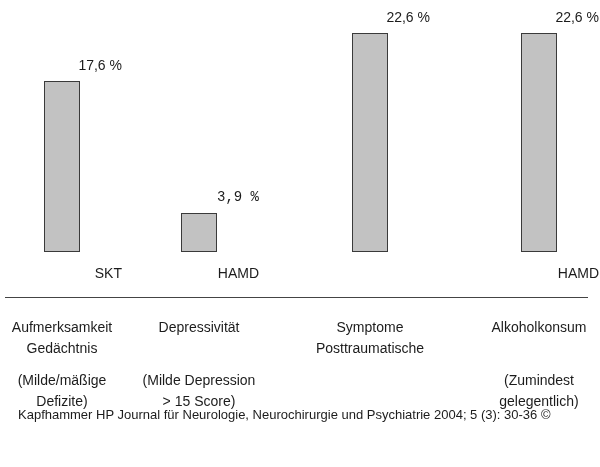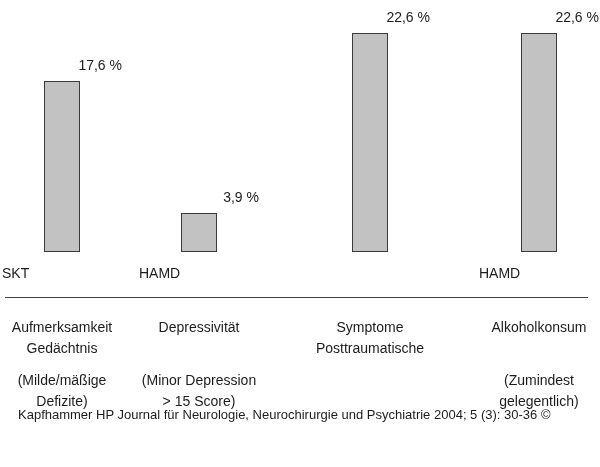--- a/index.html
+++ b/index.html
@@ -30,28 +30,28 @@
   .bar.c3 { left: 521px; }
   .value-label {
     position: absolute;
     width: 120px;
     text-align: right;
     font-size: 14px;
     line-height: 17px;
     white-space: nowrap;
   }
   .value-label.c0 { left: 2px; }
-  .value-label.c1 { left: 139px; }
+  .value-label.c1 { left: 139px; font-family: Liberation Mono, monospace; }
   .value-label.c2 { left: 310px; }
   .value-label.c3 { left: 479px; }
   .cat-label {
     position: absolute;
     top: 265px;
     width: 120px;
-    text-align: left;
+    text-align: right;
     font-size: 14px;
     line-height: 17px;
     white-space: nowrap;
   }
   .cat-label.c0 { left: 2px; }
   .cat-label.c1 { left: 139px; }
   .cat-label.c2 { left: 310px; }
   .cat-label.c3 { left: 479px; }
   .separator {
     position: absolute;
@@ -124,21 +124,21 @@
   <div class="construct c3">
     <span>Alkoholkonsum</span>
     <span></span>
   </div>
 
   <div class="detail c0">
     <span>(Milde/mäßige</span>
     <span>Defizite)</span>
   </div>
   <div class="detail c1">
-    <span>(Minor Depression</span>
+    <span>(Milde Depression</span>
     <span>&gt; 15 Score)</span>
   </div>
   <div class="detail c2">
   </div>
   <div class="detail c3">
     <span>(Zumindest</span>
     <span>gelegentlich)</span>
   </div>
 
   <div class="citation">Kapfhammer HP Journal für Neurologie, Neurochirurgie und Psychiatrie 2004; 5 (3): 30-36 ©</div>

